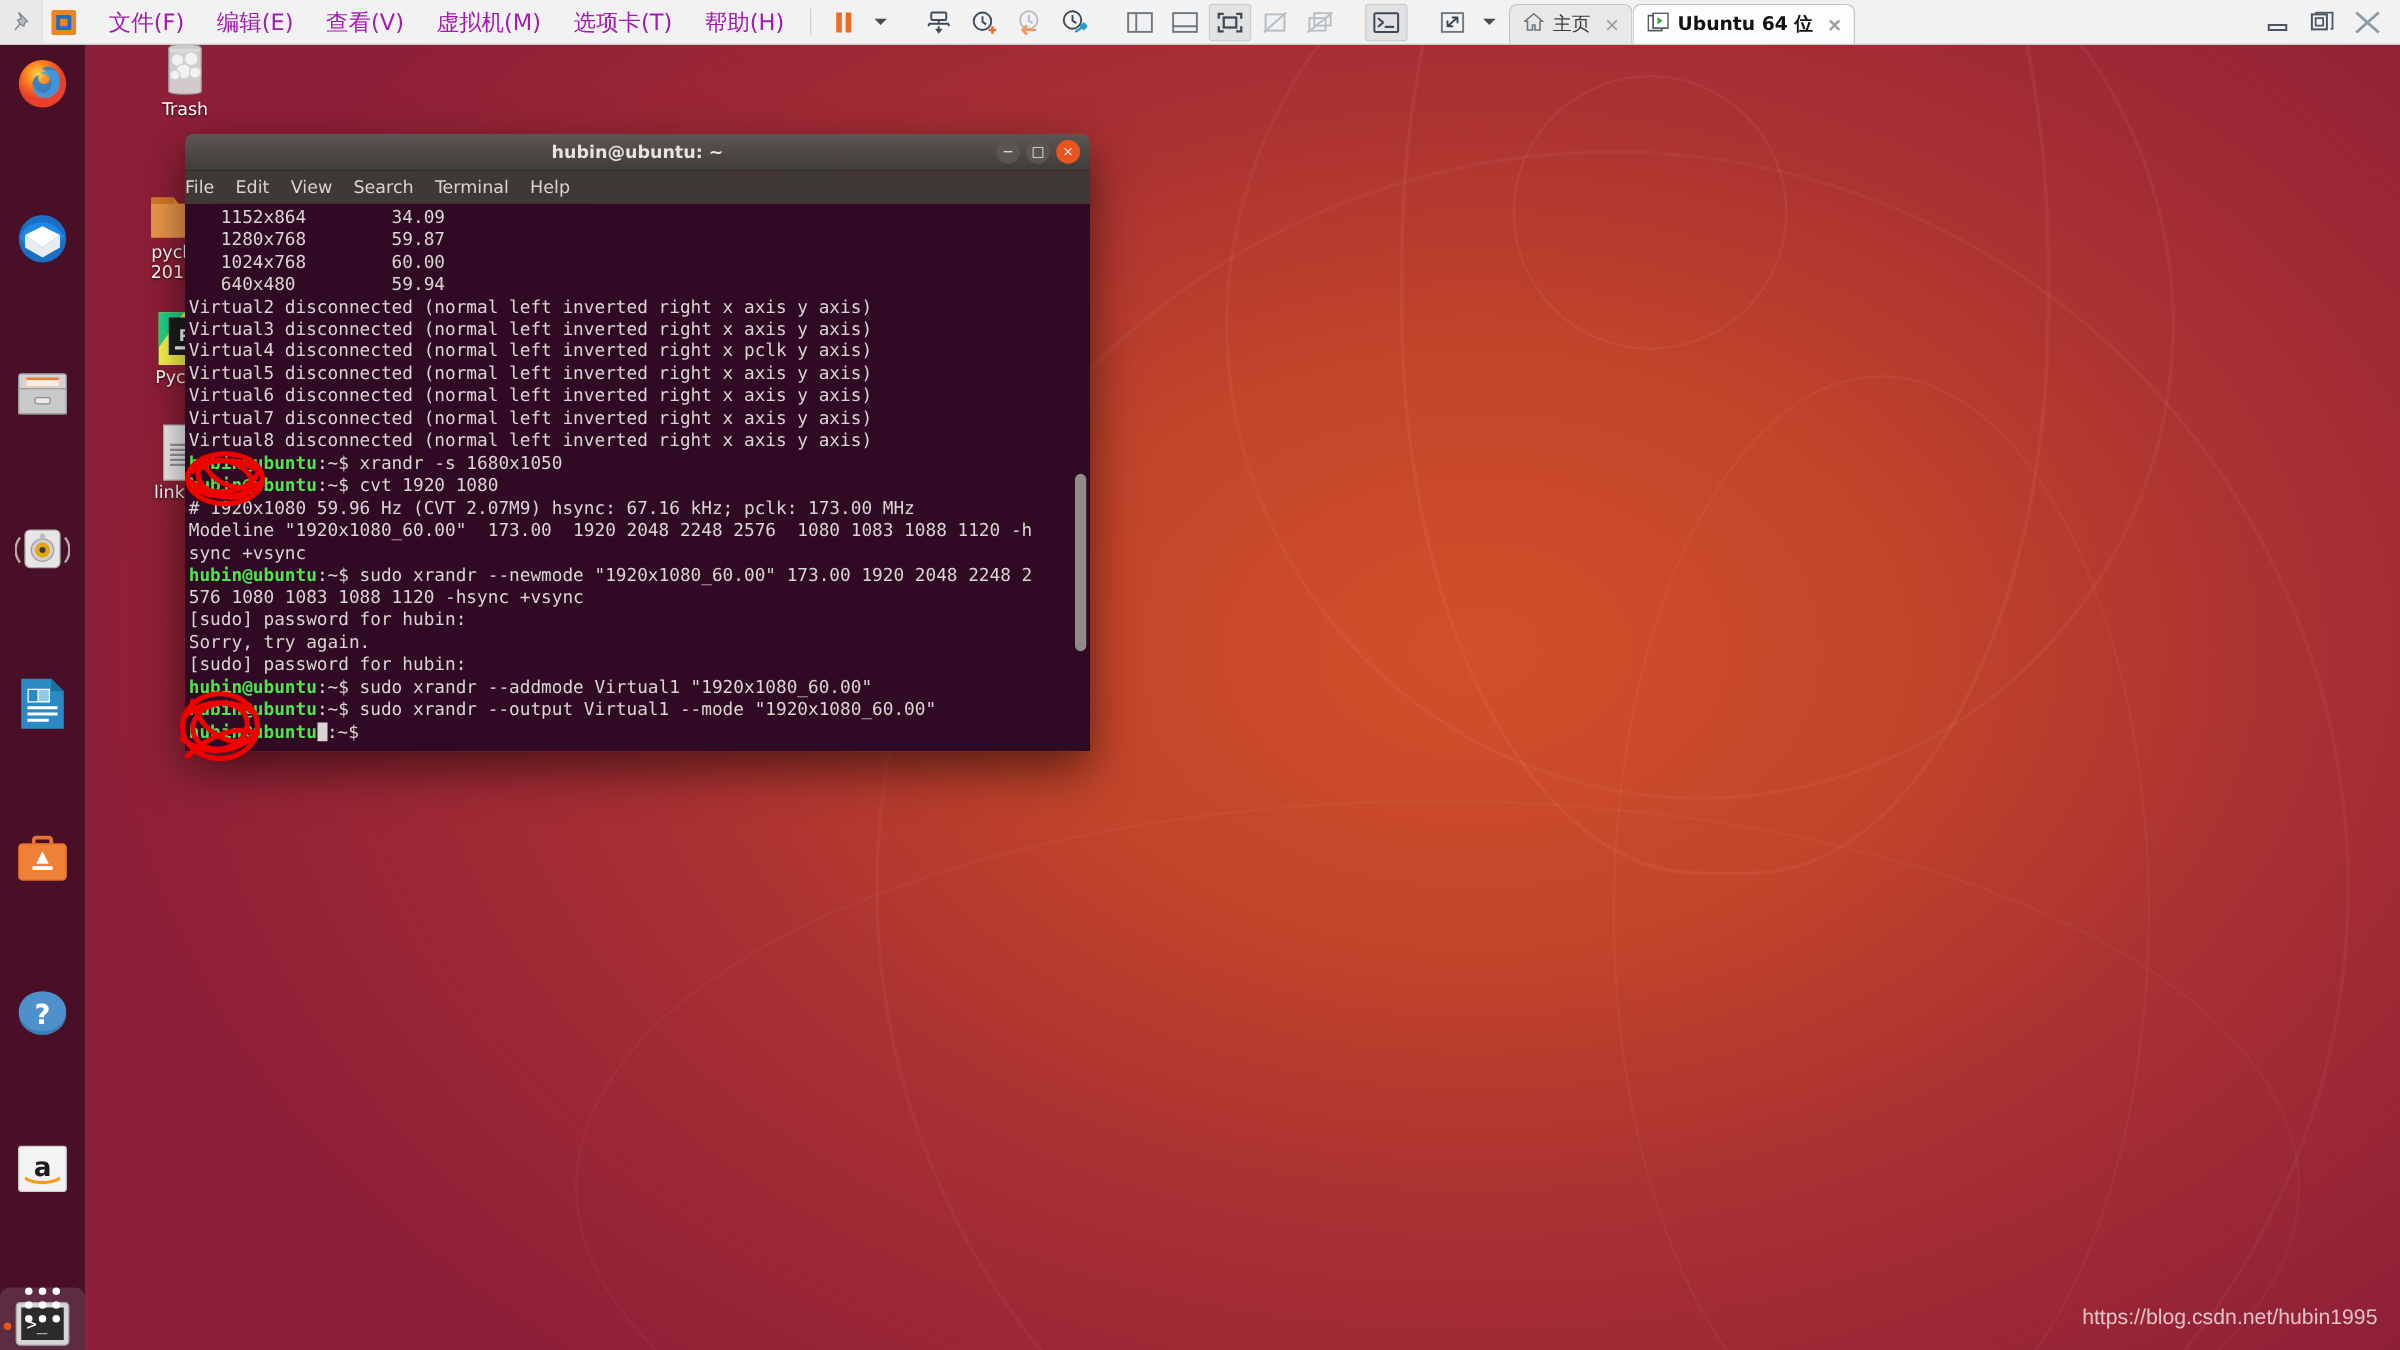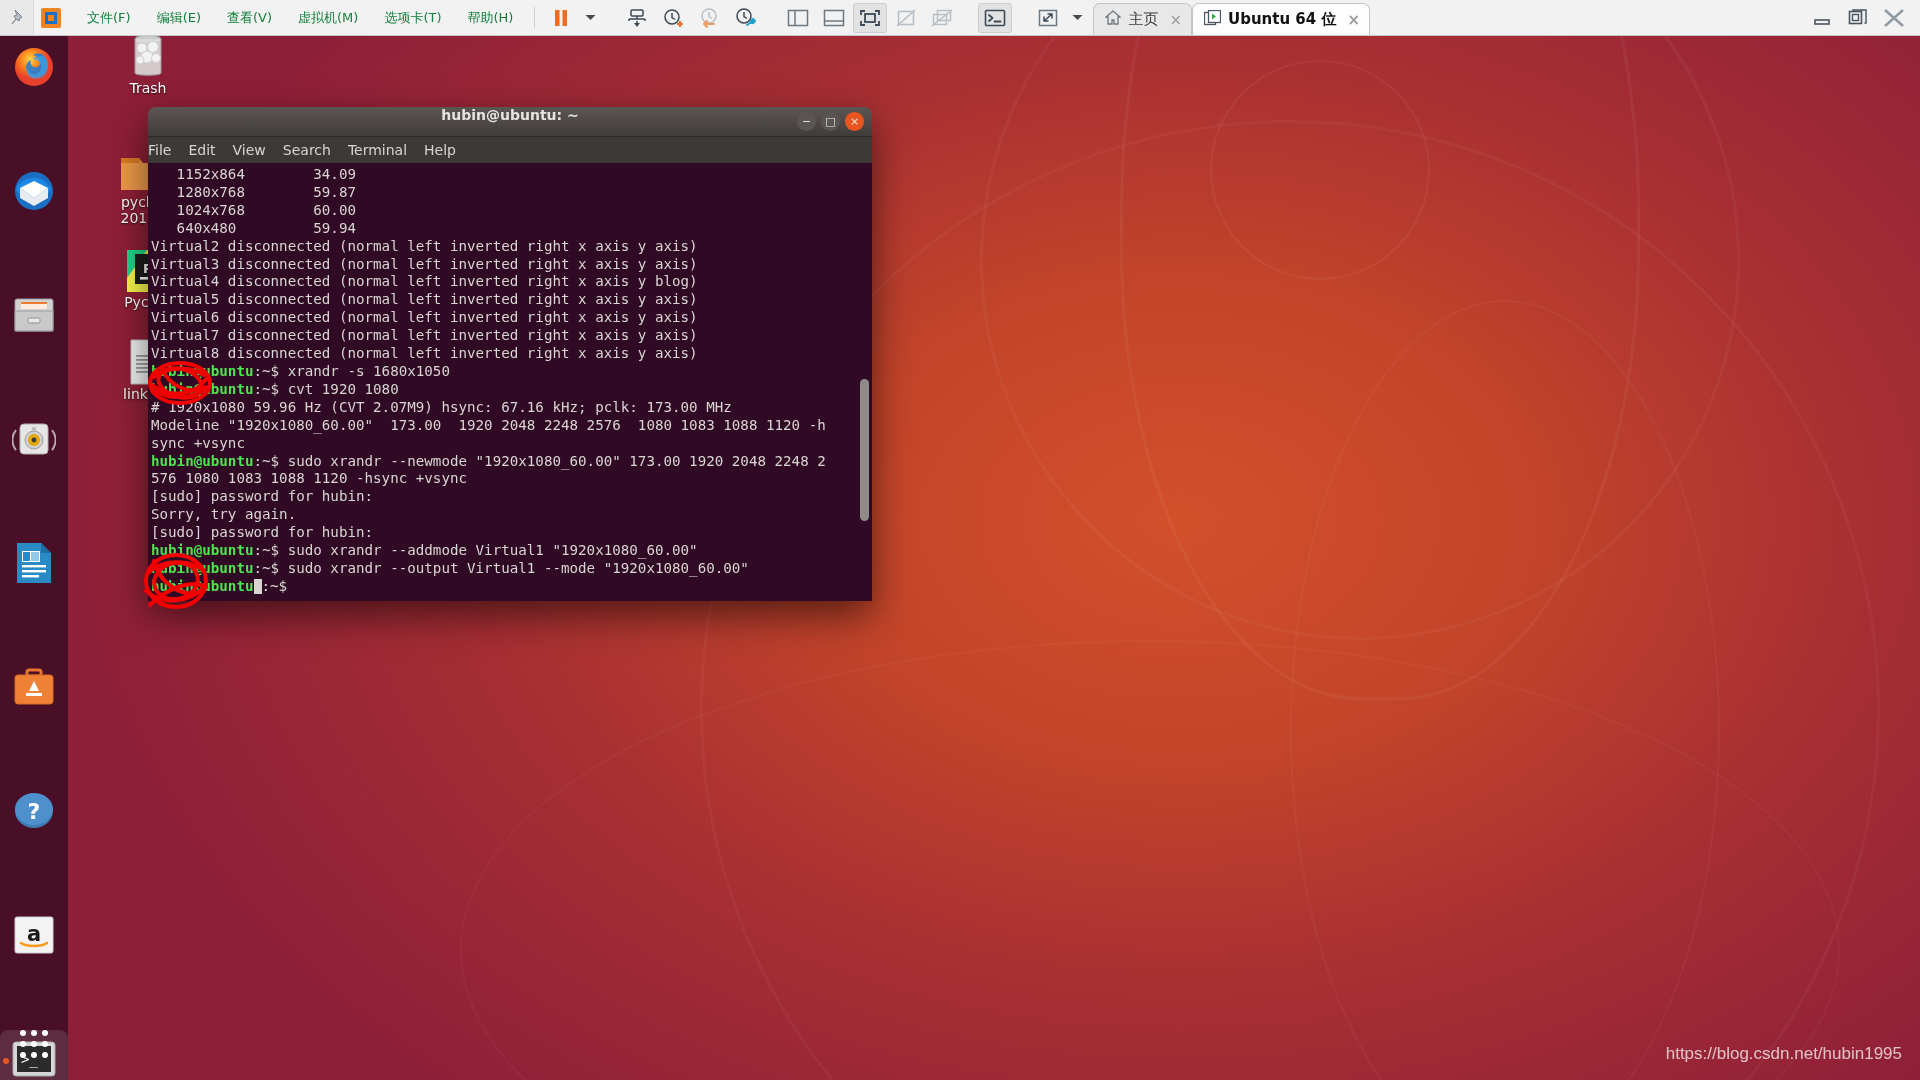--- a/index.html
+++ b/index.html
@@ -18,21 +18,21 @@
     border-bottom: 1px solid #c8c8c8;
     z-index: 40;
   }
   .vm-pin {
     width: 34px; display:flex; align-items:center; justify-content:center;
     background: #e9e9e9; border-right: 1px solid #dcdcdc;
   }
   .vm-appicon { width: 34px; display:flex; align-items:center; justify-content:center; }
   .vm-menu { display: flex; align-items: center; padding-left: 6px; }
   .vm-menu-item {
-    font-size: 13px; color: #15803d; padding: 2px 13px;
+    font-size: 18px; color: #a21caf; padding: 2px 13px;
     font-family: "DejaVu Sans", sans-serif;
     white-space: nowrap; cursor: default;
   }
   .vm-sep { width: 1px; background: #cfcfcf; margin: 7px 8px; }
   .vm-tools { display:flex; align-items:center; }
   .vm-btn {
     width: 34px; height: 30px; display:flex; align-items:center; justify-content:center;
     border-radius: 3px; margin: 0 1px;
   }
   .vm-btn.active { background:#e2e2e2; border:1px solid #cdcdcd; }
@@ -117,21 +117,21 @@
   
   #terminal-window {
     position:absolute; left:148px; top:107px; width:724px; height:494px;
     box-shadow: 0 14px 38px rgba(0,0,0,0.55);
     border-radius: 7px 7px 0 0;
     z-index: 20;
     overflow: hidden;
   }
   #term-titlebar {
     height:30px; background:linear-gradient(#5c5653,#403c3a);
-    display:flex; justify-content:center; position:relative;
+    display:flex; align-items:center; justify-content:center; position:relative;
     border-radius:7px 7px 0 0;
     border-bottom:1px solid #2e2a28;
   }
   #term-titlebar .title {
     color:#e6e3e1; font-size:14px; font-weight:bold;
     font-family:"DejaVu Sans", sans-serif;
   }
   .term-ctls { position:absolute; right:8px; top:5px; display:flex; gap:5px; }
   .tc { width:19px;height:19px;border-radius:50%; display:flex;align-items:center;justify-content:center;
         font-size:11px; color:#e8e8e8; font-family:"DejaVu Sans",sans-serif; }
@@ -430,21 +430,21 @@
     <span>Help</span>
   </div>
 
   <div id="term-body">
     <pre id="term-text"><span>   1152x864        34.09
 </span><span>   1280x768        59.87
 </span><span>   1024x768        60.00
 </span><span>   640x480         59.94
 </span><span>Virtual2 disconnected (normal left inverted right x axis y axis)
 </span><span>Virtual3 disconnected (normal left inverted right x axis y axis)
-</span><span>Virtual4 disconnected (normal left inverted right x axis y blog)
+</span><span>Virtual4 disconnected (normal left inverted right x pclk y axis)
 </span><span>Virtual5 disconnected (normal left inverted right x axis y axis)
 </span><span>Virtual6 disconnected (normal left inverted right x axis y axis)
 </span><span>Virtual7 disconnected (normal left inverted right x axis y axis)
 </span><span>Virtual8 disconnected (normal left inverted right x axis y axis)
 </span><span><span class="p-user">hubin@ubuntu</span>:~$ xrandr -s 1680x1050
 </span><span><span class="p-user">hubin@ubuntu</span>:~$ cvt 1920 1080
 </span><span># 1920x1080 59.96 Hz (CVT 2.07M9) hsync: 67.16 kHz; pclk: 173.00 MHz
 </span><span>Modeline "1920x1080_60.00"  173.00  1920 2048 2248 2576  1080 1083 1088 1120 -h
 </span><span>sync +vsync
 </span><span><span class="p-user">hubin@ubuntu</span>:~$ sudo xrandr --newmode "1920x1080_60.00" 173.00 1920 2048 2248 2

